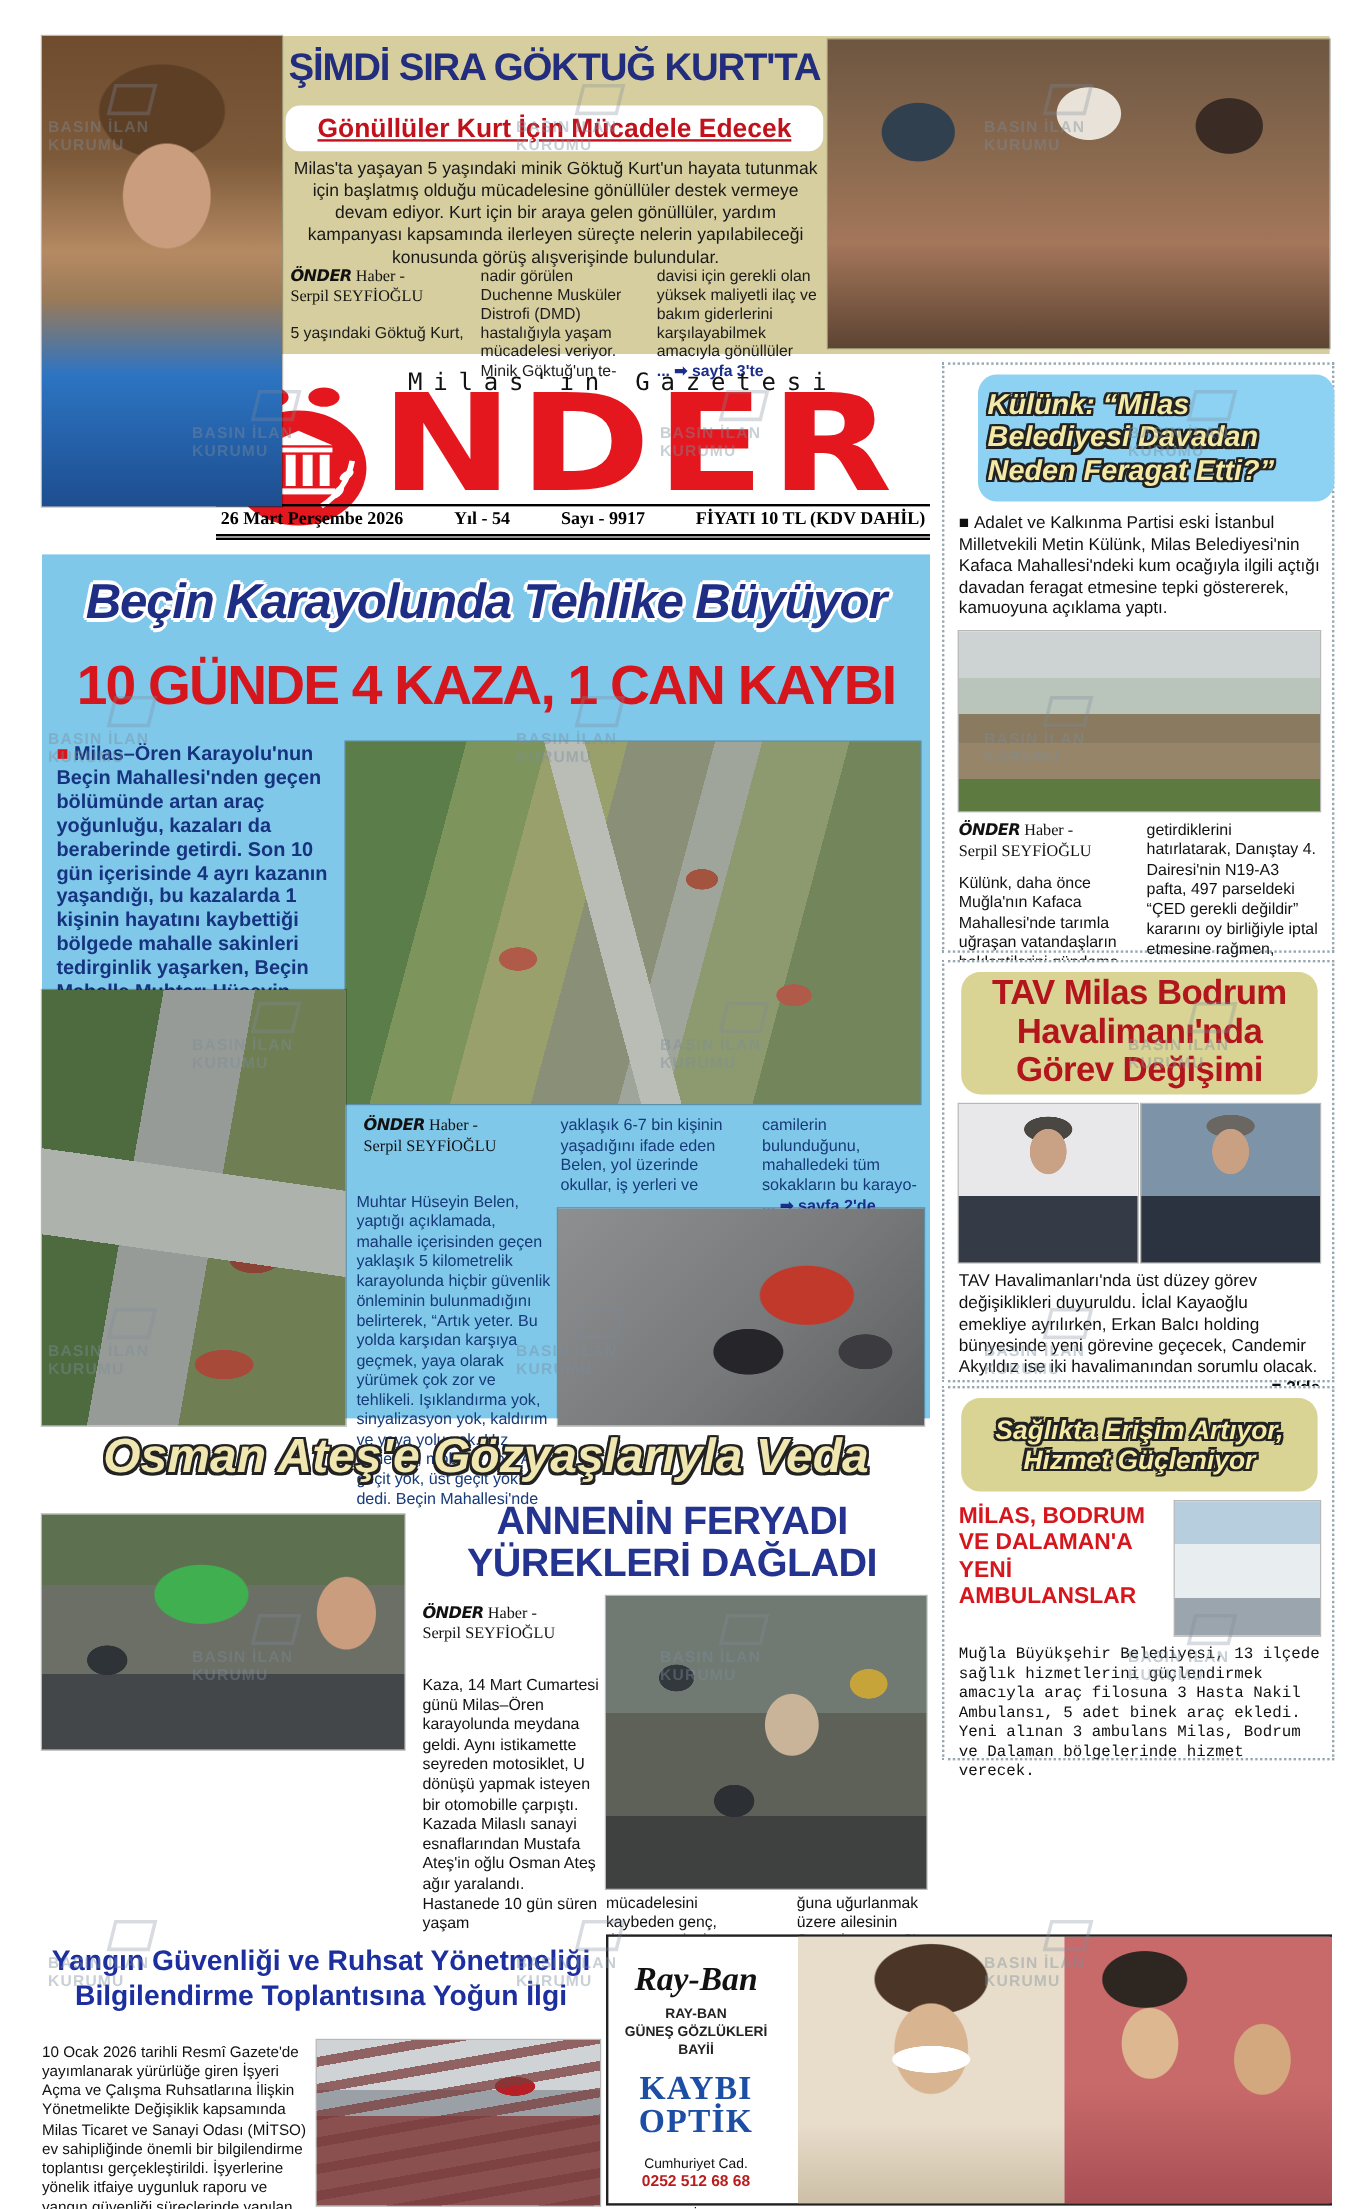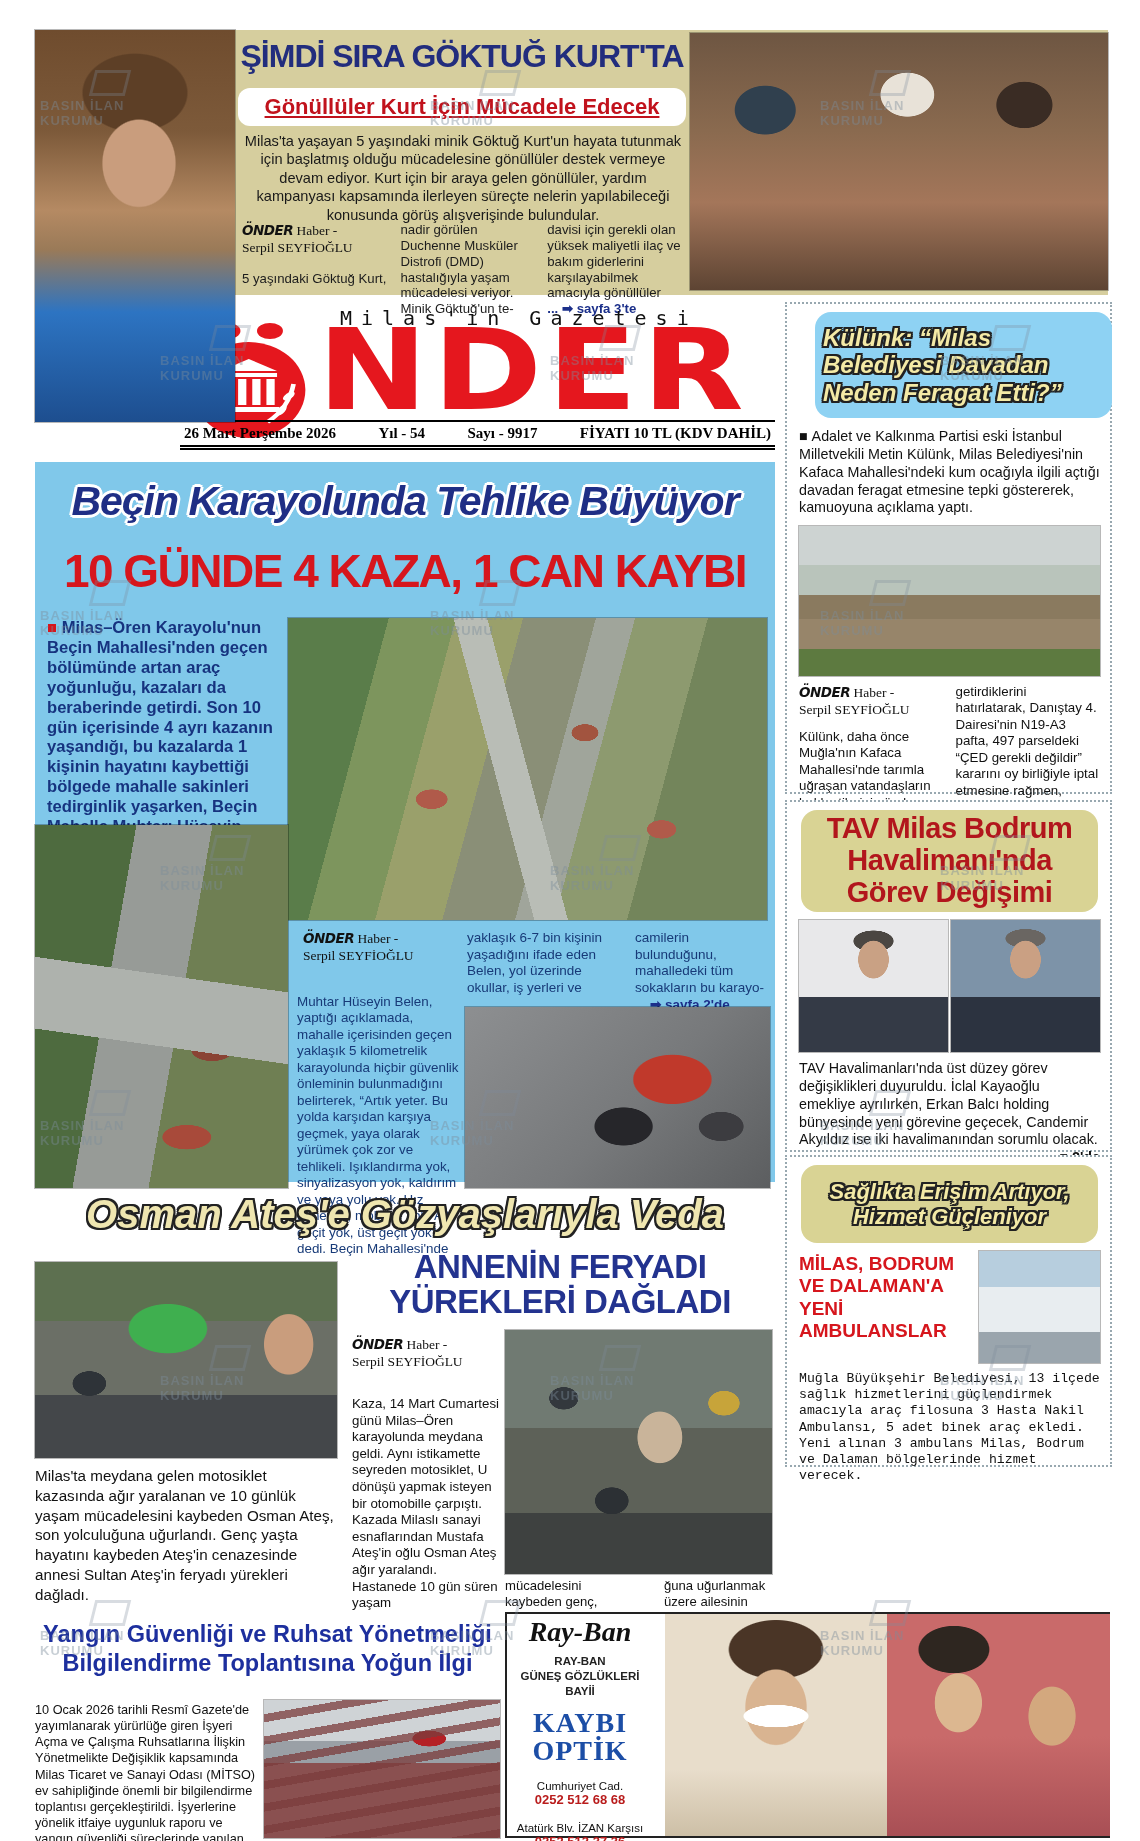--- a/index.html
+++ b/index.html
@@ -152,21 +152,21 @@
      font-weight:bold;color:#1d2f9e;}
   .y-body{left:35px;top:1702px;width:225px;font-size:12.7px;line-height:1.27;color:#111;}
   .y-photo{left:264px;top:1700px;width:236px;height:138px;
      background:
        repeating-linear-gradient(170deg,rgba(0,0,0,0) 0 14px,rgba(123,60,60,.75) 14px 22px),
        radial-gradient(30px 14px at 70% 28%,#b42025 0 55%,rgba(0,0,0,0) 57%),
        linear-gradient(180deg,#cfd3d6 0 30%,#9aa0a6 30% 46%,#8a5050 46% 100%);}
 
   
   .ad-box{left:505px;top:1612px;width:605px;height:226px;background:#fff;border:2px solid #222;}
-  .ad-text{position:absolute;left:0;top:0;width:146px;height:100%;padding:2px 4px;text-align:center;}
+  .ad-text{position:absolute;left:0;top:0;width:146px;height:100%;padding:20px 4px;text-align:center;}
   .ad-script{font-family:"Liberation Serif",serif;font-style:italic;font-weight:bold;font-size:28px;color:#111;}
   .ad-sub{font-size:11.5px;font-weight:bold;color:#222;line-height:1.3;}
   .ad-name{font-family:"Liberation Serif",serif;font-weight:bold;font-size:28px;line-height:1.0;color:#1c4ea6;letter-spacing:1px;}
   .ad-addr{font-size:11.5px;color:#111;margin-top:15px;}
   .ad-phone{font-size:13px;font-weight:bold;color:#b91c1c;}
   .ad-photo1{position:absolute;left:158px;top:0;width:222px;height:222px;
      background:
        radial-gradient(58px 20px at 50% 46%,#ffffff 0 55%,rgba(0,0,0,0) 57%),
        radial-gradient(52px 64px at 50% 42%,#d9b491 0 58%,rgba(0,0,0,0) 60%),
        radial-gradient(80px 50px at 50% 16%,#4a3526 0 58%,rgba(0,0,0,0) 60%),
@@ -310,21 +310,20 @@
   </div>
   <div class="abs o-midcol">Kaza, 14 Mart Cumartesi günü Milas–Ören karayolunda meydana geldi. Aynı istikamette seyreden motosiklet, U dönüşü yapmak isteyen bir otomobille çarpıştı. Kazada Milaslı sanayi esnaflarından Mustafa Ateş'in oğlu Osman Ateş ağır yaralandı. Hastanede 10 gün süren yaşam</div>
   <div class="abs o-photo-right photo"></div>
   <div class="abs o-captions">
     <div class="oc1">mücadelesini kaybeden genç, dün son yolculu-</div>
     <div class="oc2">
       <span>ğuna uğurlanmak üzere ailesinin Sanayi</span>
       <span class="pref">■ 3'te</span>
     </div>
   </div>
-  <div class="abs o-lefttext">Milas'ta meydana gelen motosiklet kazasında ağır yaralanan ve 10 günlük yaşam mücadelesini kaybeden Osman Ateş, son yolculuğuna uğurlandı. Genç yaşta hayatını kaybeden Ateş'in cenazesinde annesi Sultan Ateş'in feryadı yürekleri dağladı.</div>
 
   <div class="abs y-headline">Yangın Güvenliği ve Ruhsat Yönetmeliği Bilgilendirme Toplantısına Yoğun İlgi</div>
   <div class="abs y-body">10 Ocak 2026 tarihli Resmî Gazete'de yayımlanarak yürürlüğe giren İşyeri Açma ve Çalışma Ruhsatlarına İlişkin Yönetmelikte Değişiklik kapsamında Milas Ticaret ve Sanayi Odası (MİTSO) ev sahipliğinde önemli bir bilgilendirme toplantısı gerçekleştirildi. İşyerlerine yönelik itfaiye uygunluk raporu ve yangın güvenliği süreçlerinde yapılan düzenlemelerin ele alındığı toplantı, yoğun katılımla dikkat çekti.</div>
   <div class="abs y-photo photo"></div>
 
   <div class="abs ad-box">
     <div class="ad-text">
       <div class="ad-script">Ray-Ban</div>
       <div class="ad-sub" style="margin-top:6px;">RAY-BAN</div>
       <div class="ad-sub">GÜNEŞ GÖZLÜKLERİ</div>

